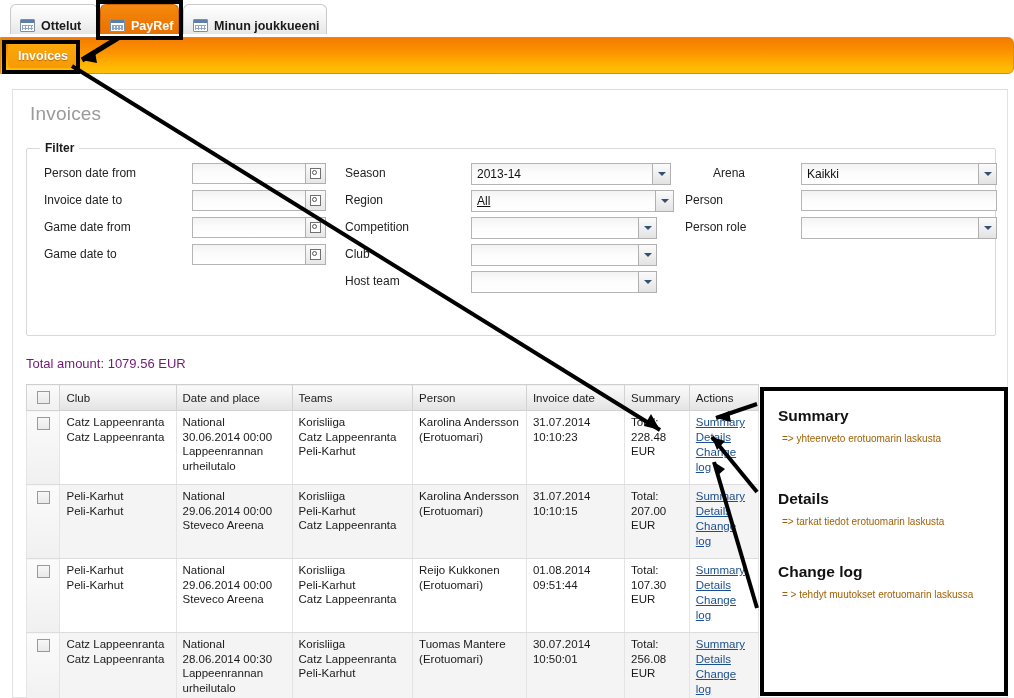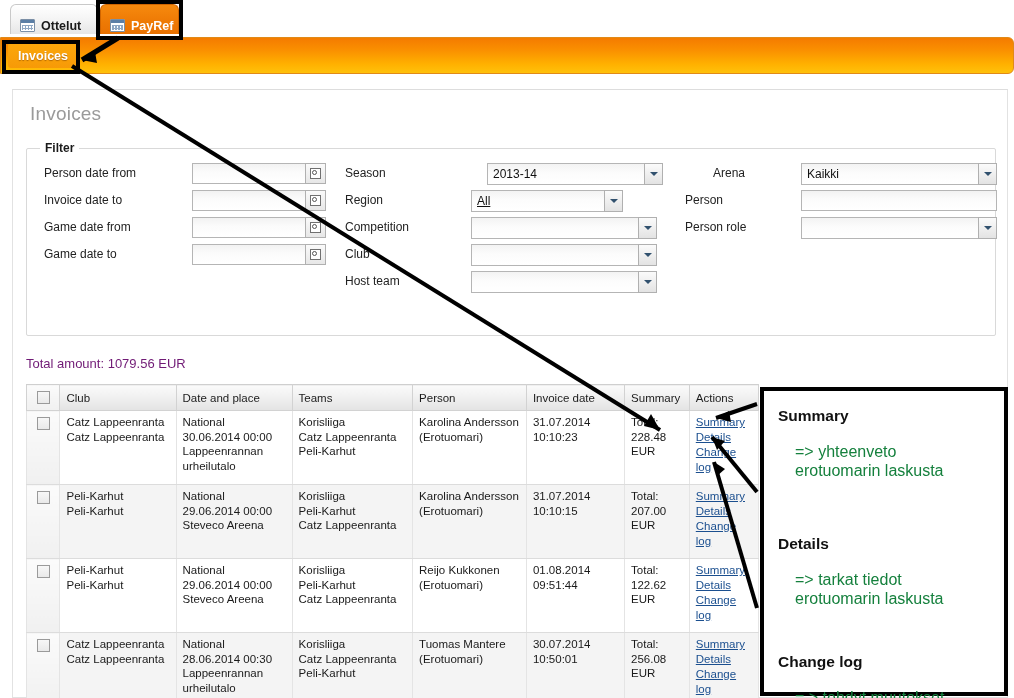--- a/index.html
+++ b/index.html
@@ -196,21 +196,21 @@
   
   .callout {
     position: absolute; left: 760px; top: 387px; width: 248px; height: 309px;
     border: 4px solid #000000; background: #ffffff;
     padding: 16px 12px 0 14px;
   }
   .ca-h {
     font-size: 15.5px; font-weight: bold; color: #111; margin: 0 0 1px 0;
   }
   .ca-b {
-    font-size: 16px; color: #15803d; margin: 17px; line-height: 19px;
+    font-size: 10px; color: #a16207; margin: 4px; line-height: 19px;
   }
   .ca-gap1 { height: 38px; }
   .ca-gap2 { height: 28px; }
 
   
   .hl { position: absolute; border: 4px solid #000; }
   svg.overlay {
     position: absolute; left: 0; top: 0; width: 1014px; height: 698px;
     pointer-events: none;
   }
@@ -222,20 +222,24 @@
 
   <div class="tabbar">
     <div class="tab" style="left:10px;width:88px;">
       <span class="tabicon"></span>
       <span>Ottelut</span>
     </div>
     <div class="tab active" style="left:100px;width:79px;">
       <span class="tabicon"></span>
       <span>PayRef</span>
     </div>
+    <div class="tab" style="left:183px;width:144px;">
+      <span class="tabicon"></span>
+      <span>Minun joukkueeni</span>
+    </div>
   </div>
 
   <div class="subnav">
     <div class="subnav-item">
       <span>Invoices</span>
     </div>
   </div>
 
   <div class="panel">
 
@@ -273,27 +277,27 @@
             <span class="cal-glyph"></span>
           </span>
       </div>
 
       <div class="fl" style="left:318px;top:17px;">Season</div>
       <div class="fl" style="left:318px;top:44px;">Region</div>
       <div class="fl" style="left:318px;top:71px;">Competition</div>
       <div class="fl" style="left:318px;top:98px;">Club</div>
       <div class="fl" style="left:318px;top:125px;">Host team</div>
 
-      <div class="selfield" style="left:460px;top:14px;width:176px;">
+      <div class="selfield" style="left:444px;top:14px;width:200px;">
         <span>2013-14</span>
         <span class="sel-arrow">
             <i></i>
           </span>
       </div>
-      <div class="selfield" style="left:444px;top:41px;width:152px;text-decoration:underline;">
+      <div class="selfield" style="left:444px;top:41px;width:203px;text-decoration:underline;">
         <span>All</span>
         <span class="sel-arrow">
             <i></i>
           </span>
       </div>
       <div class="selfield" style="left:444px;top:68px;width:186px;">
         <span></span>
         <span class="sel-arrow">
             <i></i>
           </span>
@@ -454,21 +458,21 @@
             <td>
               <div class="nowrapline">Reijo Kukkonen</div>
               <div class="nowrapline">(Erotuomari)</div>
             </td>
             <td>
               <div class="nowrapline">01.08.2014</div>
               <div class="nowrapline">09:51:44</div>
             </td>
             <td>
               <div class="nowrapline">Total:</div>
-              <div class="nowrapline">122.62</div>
+              <div class="nowrapline">107.30</div>
               <div class="nowrapline">EUR</div>
             </td>
             <td>
               <a href="#">Summary</a>
               <a href="#">Details</a>
               <a href="#">Change log</a>
             </td>
           </tr>
           <tr class="even">
             <td class="cb"><span class="chk"></span></td>

